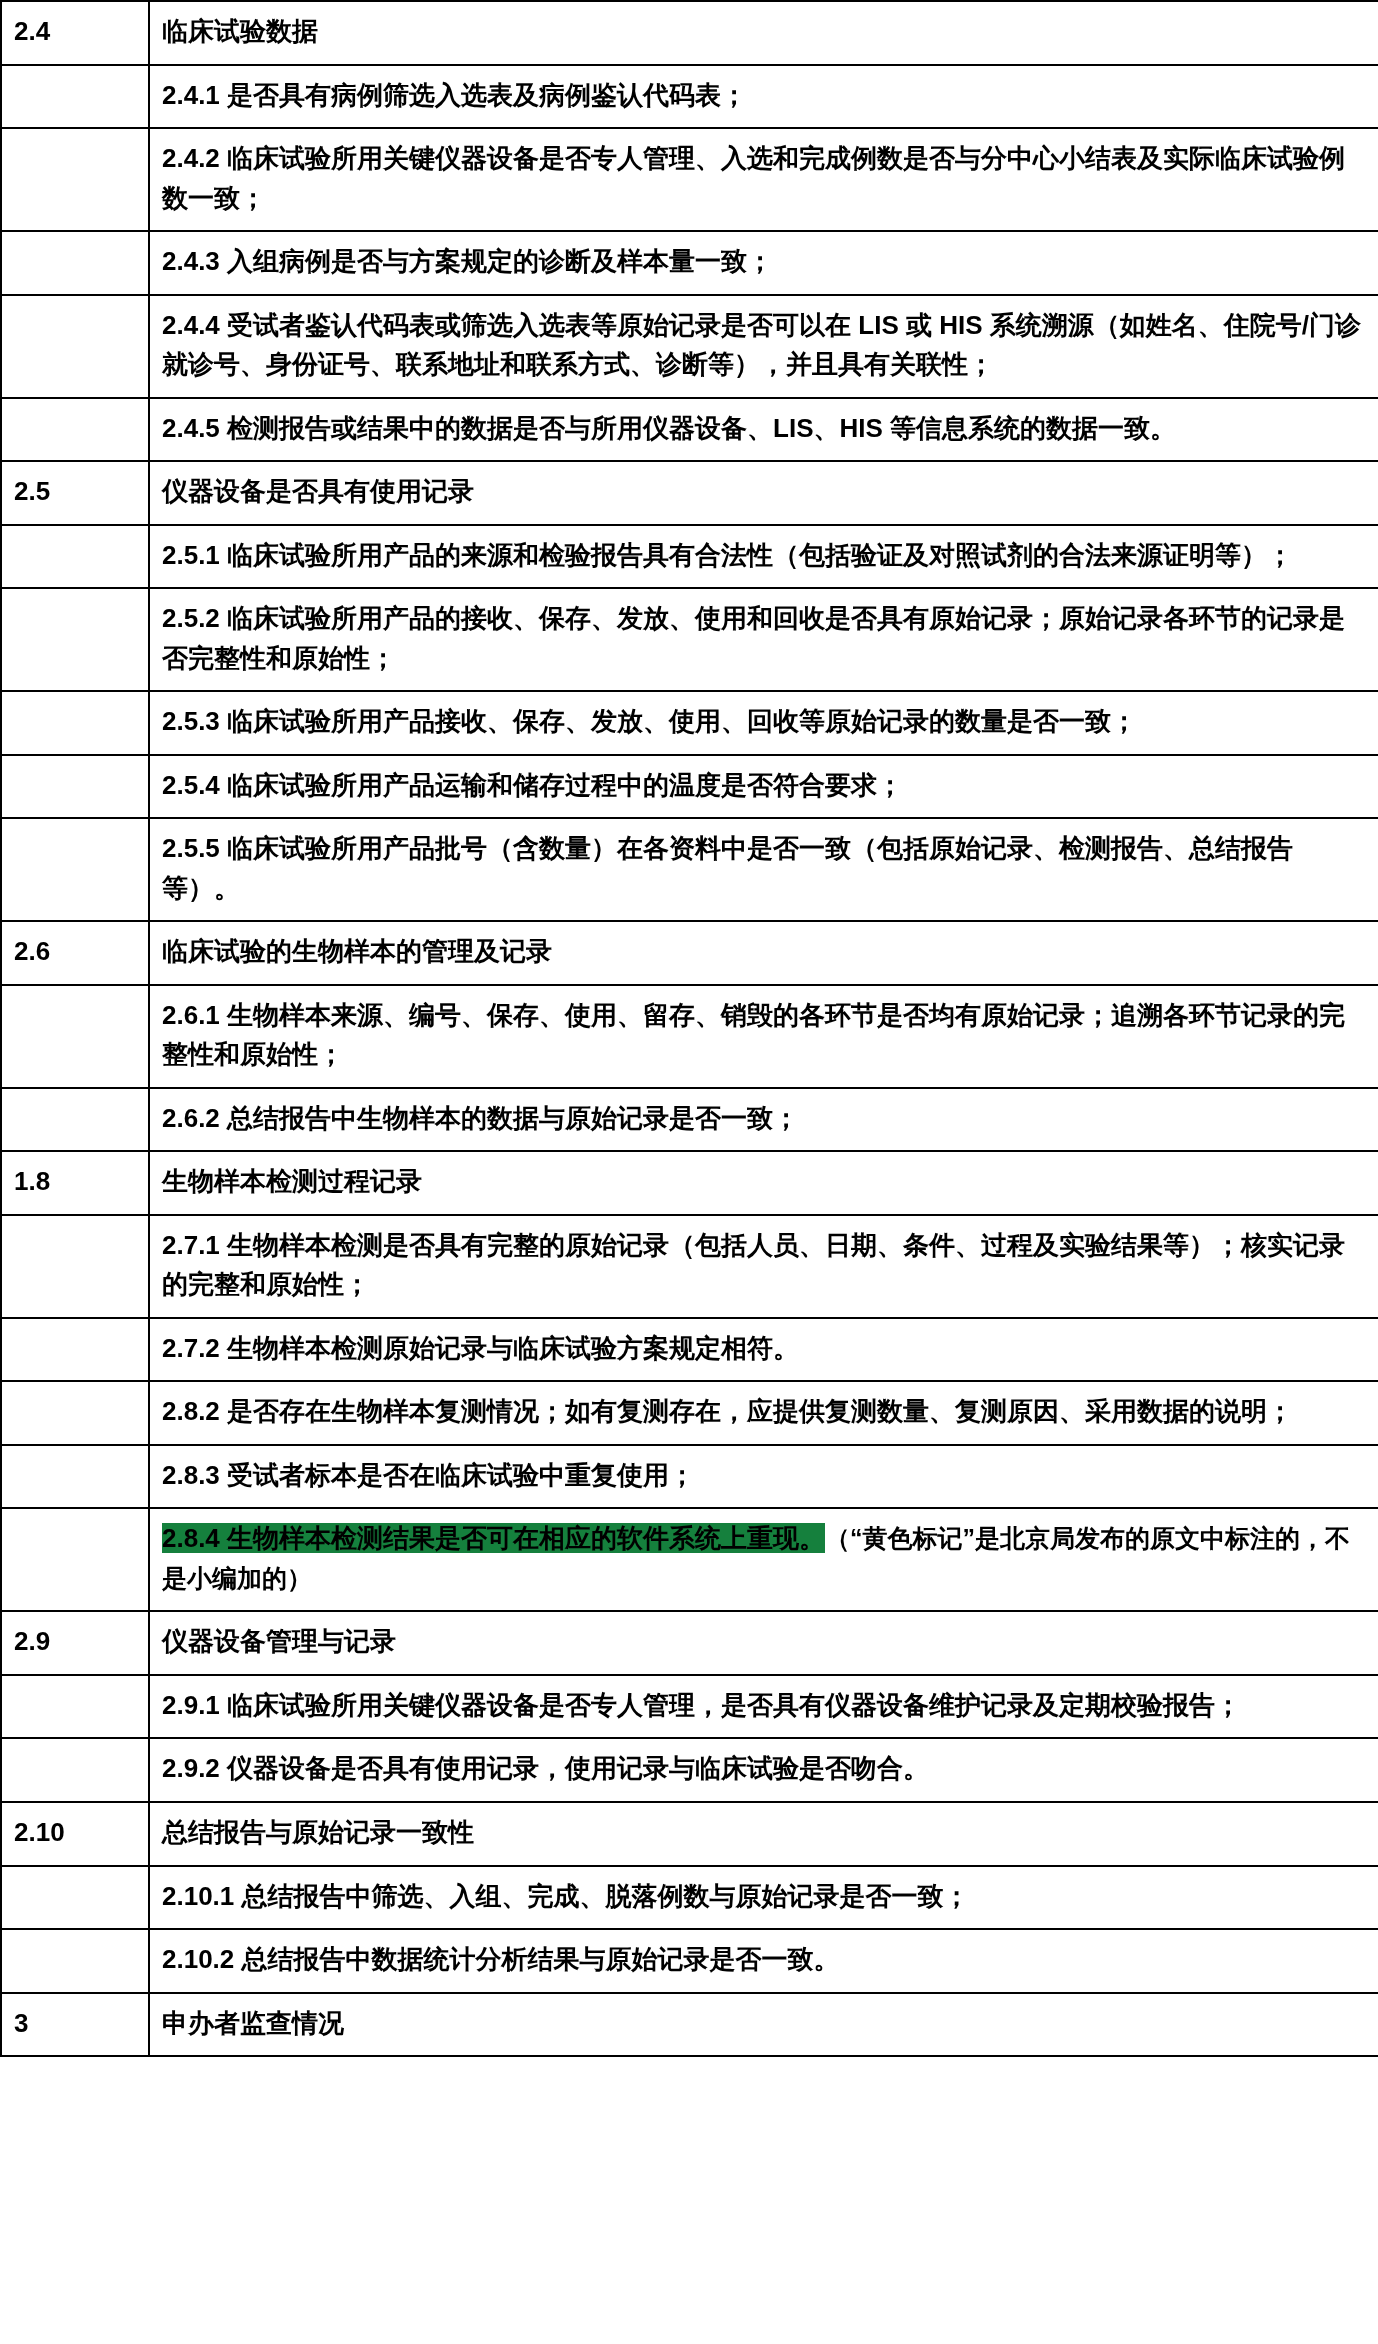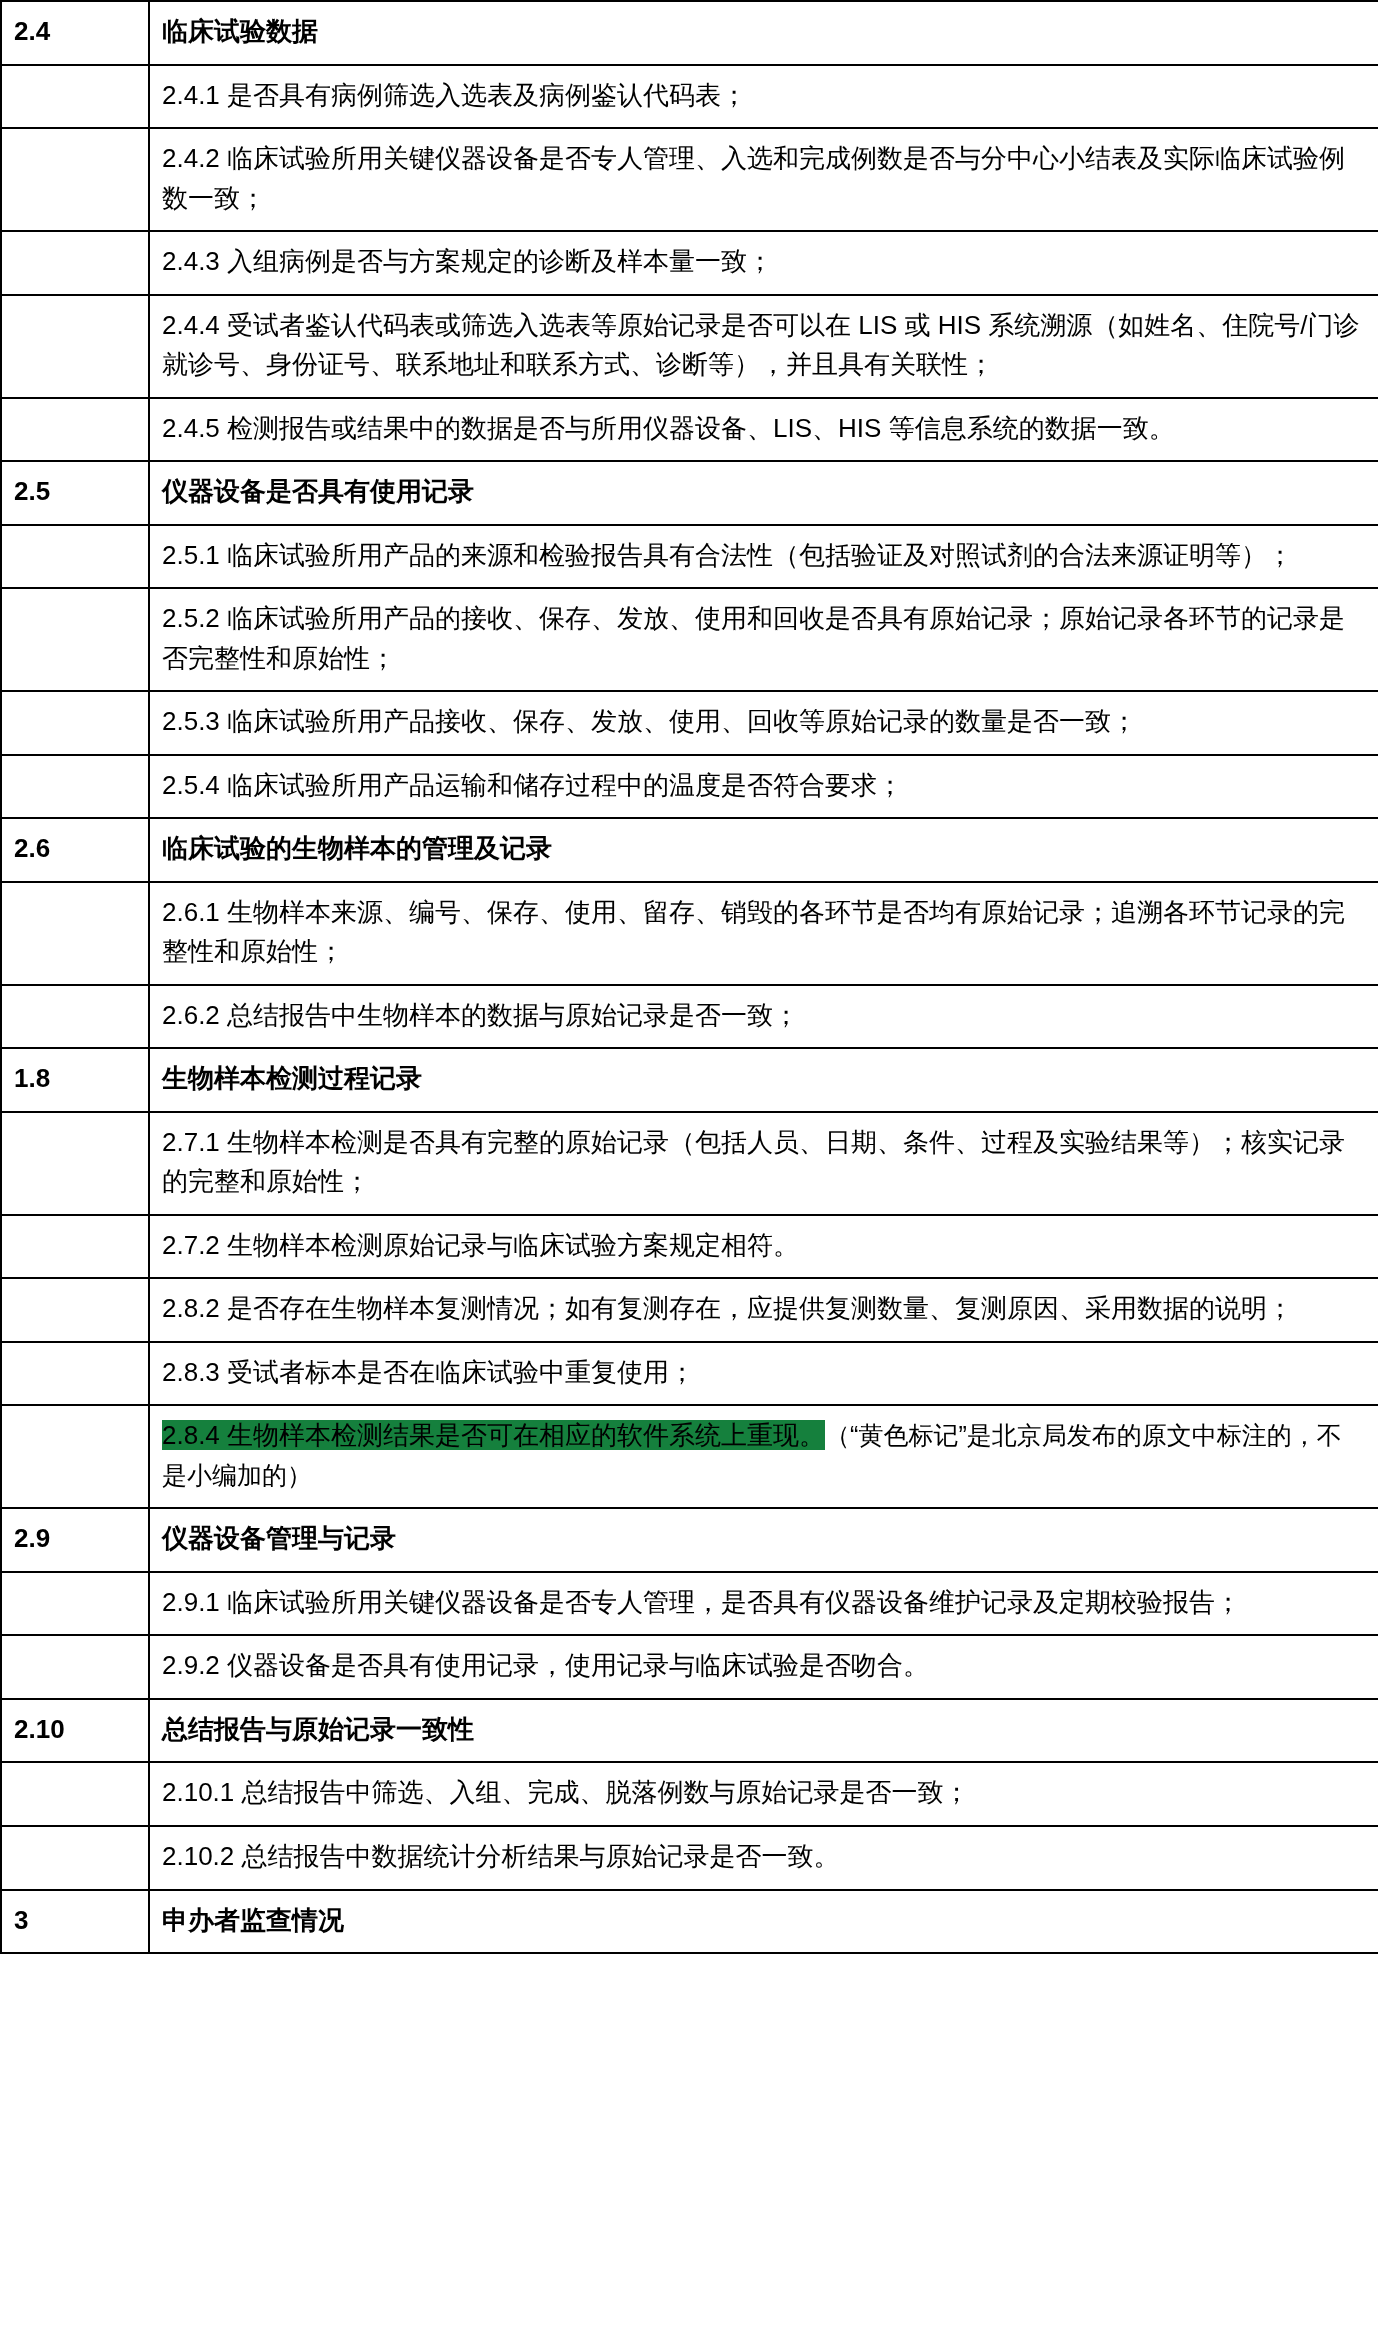--- a/index.html
+++ b/index.html
@@ -40,21 +40,21 @@
   }
   td.num.empty {
     padding: 0;
   }
   td.section-title {
     font-weight: bold;
     font-size: 27px;
     padding-left: 20px;
   }
   td.item {
-    font-weight: normal;
+    font-weight: bold;
     padding-left: 20px;
     padding-right: 26px;
     margin-top: 22px;
   }
   .hl {
     background: #15803d;
   }
   .note {
     font-size: 25px;
   }
@@ -105,20 +105,24 @@
           <td class="num empty"></td>
           <td class="item">2.5.2 临床试验所用产品的接收、保存、发放、使用和回收是否具有原始记录；原始记录各环节的记录是否完整性和原始性；</td>
         </tr>
         <tr>
           <td class="num empty"></td>
           <td class="item">2.5.3 临床试验所用产品接收、保存、发放、使用、回收等原始记录的数量是否一致；</td>
         </tr>
         <tr>
           <td class="num empty"></td>
           <td class="item">2.5.4 临床试验所用产品运输和储存过程中的温度是否符合要求；</td>
+        </tr>
+        <tr>
+          <td class="num empty"></td>
+          <td class="item">2.5.5 临床试验所用产品批号（含数量）在各资料中是否一致（包括原始记录、检测报告、总结报告等）。</td>
         </tr>
         <tr>
           <td class="num">2.6</td>
           <td class="section-title">临床试验的生物样本的管理及记录</td>
         </tr>
         <tr>
           <td class="num empty"></td>
           <td class="item">2.6.1 生物样本来源、编号、保存、使用、留存、销毁的各环节是否均有原始记录；追溯各环节记录的完整性和原始性；</td>
         </tr>
         <tr>

